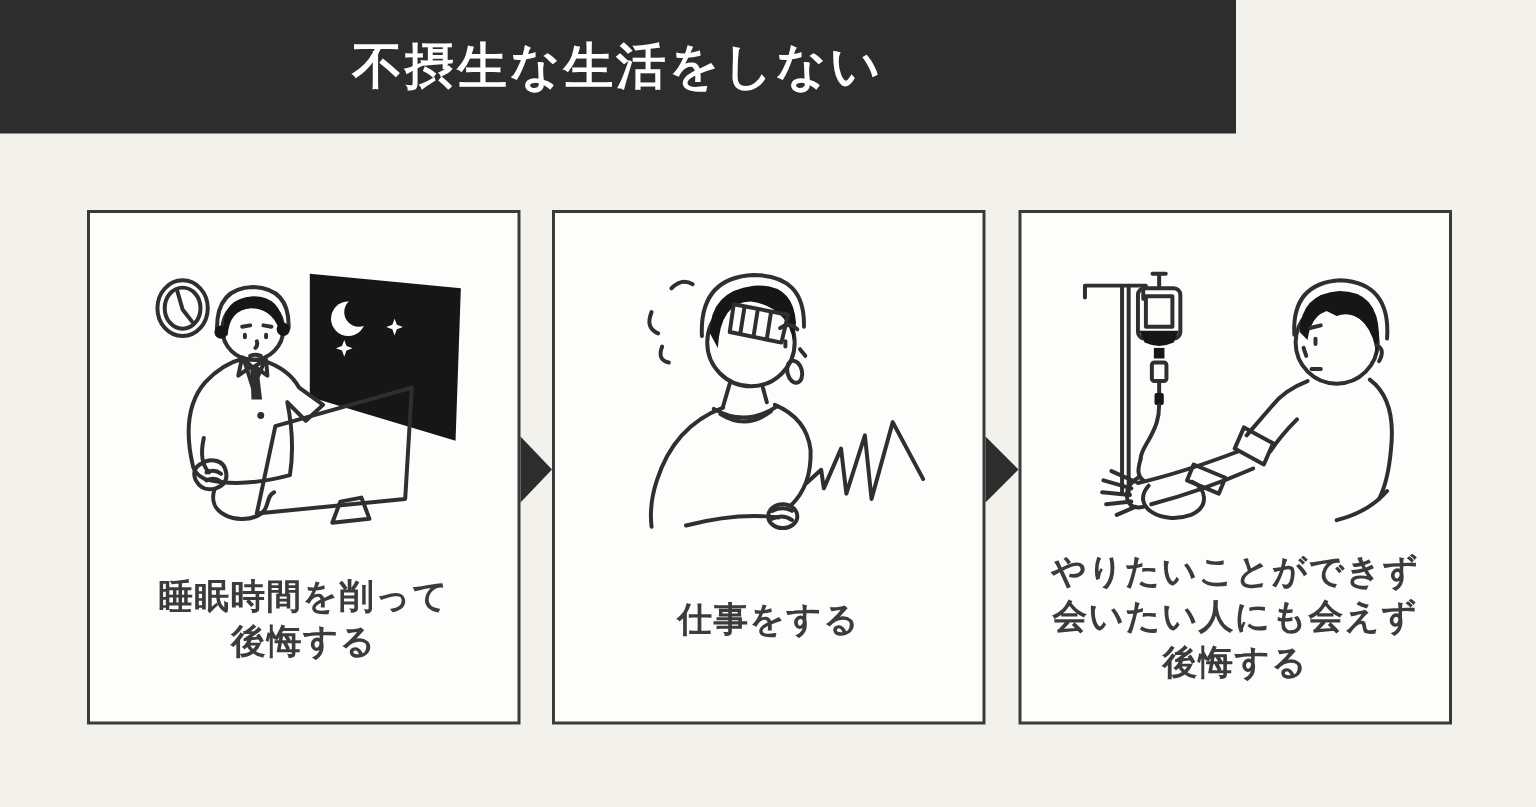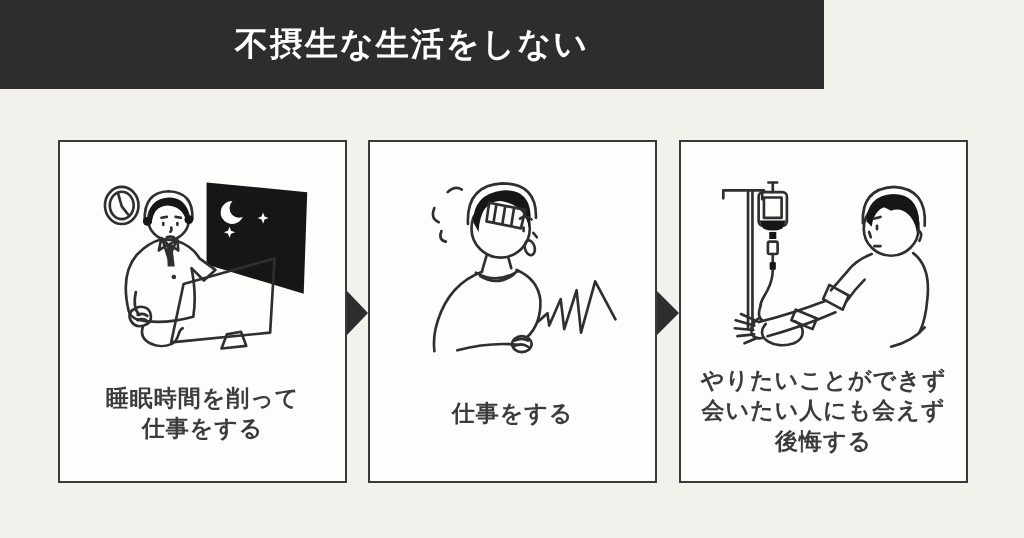--- a/index.html
+++ b/index.html
@@ -82,21 +82,21 @@
 
         <polygon points="98,121 201,92 196,176 84,187" fill="#d6d6d6" class="s"></polygon>
         <path d="M147,178 L163,175 L169,191 L141,194 Z" fill="#fdfdfc" class="s" stroke-width="2.5"></path>
 
         <path d="M43,149 q-9,4 -5,13 q5,9 15,6 q9,-3 8,-11 q-1,-9 -9,-10 q-5,-1 -9,2 z" fill="#fdfdfc" class="s" stroke-width="2.5"></path>
         <path class="s" stroke-width="2" d="M46,156 q6,-3 11,1 M46,162 q6,-3 11,1"></path>
         <path class="s" stroke-width="2.5" d="M52,169 C46,188 70,195 84,189 C95,184 90,174 97,171"></path>
       </svg>
     </div>
     <div class="caption">睡眠時間を削って
-仕事をする</div>
+後悔する</div>
   </div>
 
   <div class="arrow arrow-1"></div>
 
   <div class="card card-2">
     <div class="illus">
       <svg viewBox="0 0 240 200" width="212" height="177" role="img" aria-label="man-sweating-holding-head-in-pain">
 
         <path class="s" d="M46,17 Q54,9 62,14"></path>
         <path class="s" d="M31,35 Q26,47 36,51"></path>

